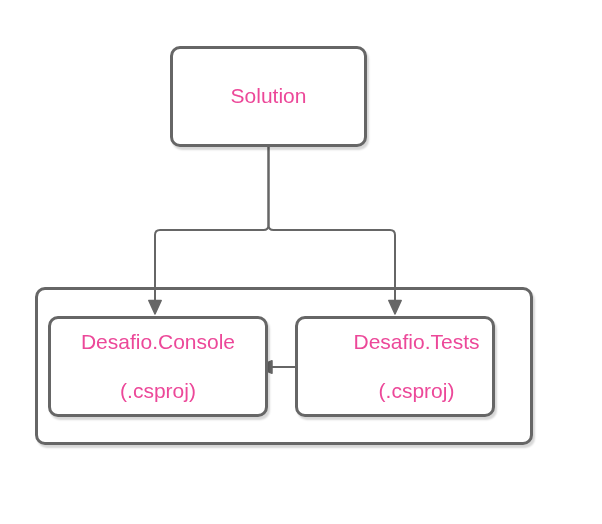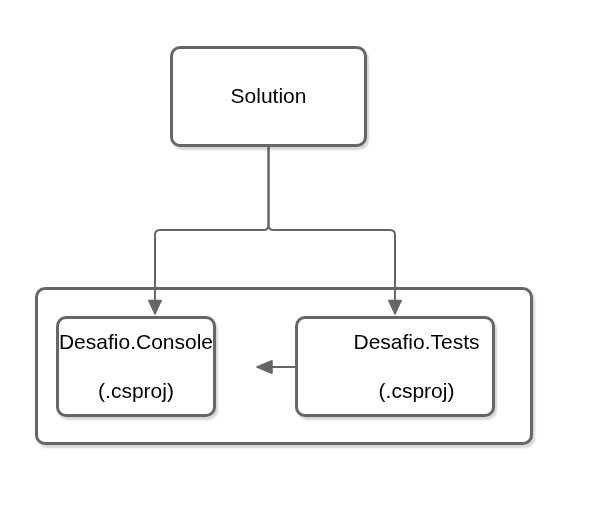--- a/index.html
+++ b/index.html
@@ -35,38 +35,38 @@
     position: absolute;
     background: #ffffff;
     border: 3px solid #666666;
     border-radius: 10px;
     box-shadow: 2px 3px 2px rgba(0,0,0,0.16);
     display: flex;
     flex-direction: column;
     align-items: center;
     justify-content: center;
     text-align: center;
-    color: #000000;
+    color: #ec4899;
     font-size: 21px;
     line-height: 1.38;
     z-index: 3;
     gap: 20px;
   }
   #container-box {
     position: absolute;
     left: 35px; top: 287px;
     width: 498px; height: 158px;
     background: #ffffff;
     border: 3px solid #666666;
     border-radius: 10px;
     box-shadow: 2px 3px 2px rgba(0,0,0,0.16);
     z-index: 1;
   }
   #node-solution { left: 170px; top: 46px;  width: 197px; height: 101px; }
-  #node-console  { left: 56px;  top: 316px; width: 160px; height: 101px; }
+  #node-console  { left: 48px;  top: 316px; width: 220px; height: 101px; }
   #node-tests    { left: 295px; top: 316px; width: 200px; height: 101px; padding-left: 43px; }
 </style>
 </head>
 <body>
 
 <div id="canvas">
 
   <svg class="edges" width="602" height="524" viewBox="0 0 602 524">
 
     <g>

